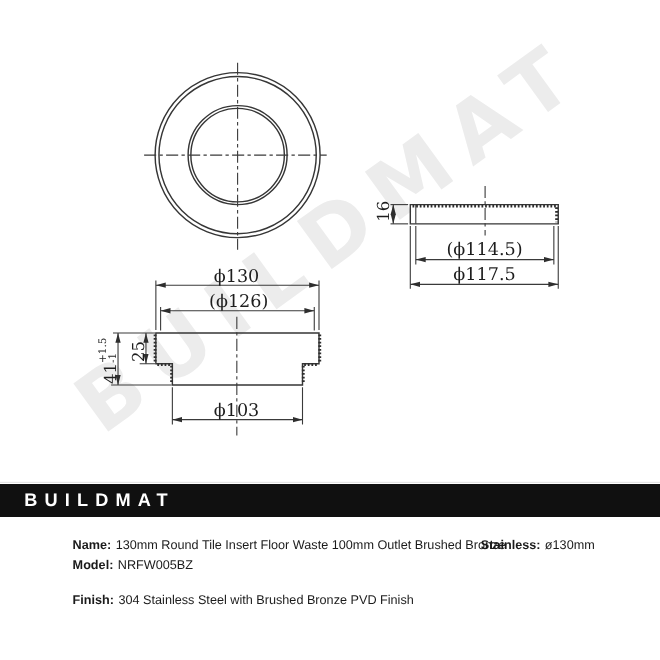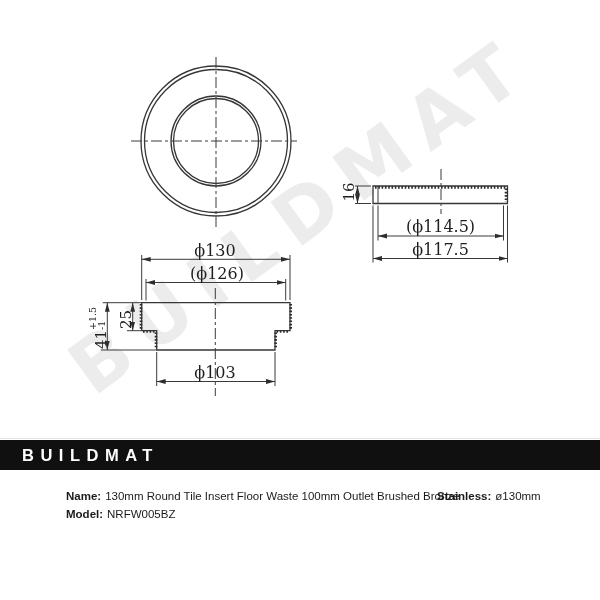--- a/index.html
+++ b/index.html
@@ -129,15 +129,16 @@
   <div class="sep"></div>
 
   <div class="banner">
     <span class="brand">BUILDMAT</span>
   </div>
 
   <div class="details">
     <div class="drow r-name"><b>Name:</b><span>130mm Round Tile Insert Floor Waste 100mm Outlet Brushed Bronze</span></div>
     <div class="drow r-diam"><b>Stainless:</b><span>ø130mm</span></div>
     <div class="drow r-model"><b>Model:</b><span>NRFW005BZ</span></div>
+    <div class="drow r-finish"><b>Finish:</b><span>304 Stainless Steel with Brushed Bronze PVD Finish</span></div>
   </div>
 
 </div>
 
 </body></html>

